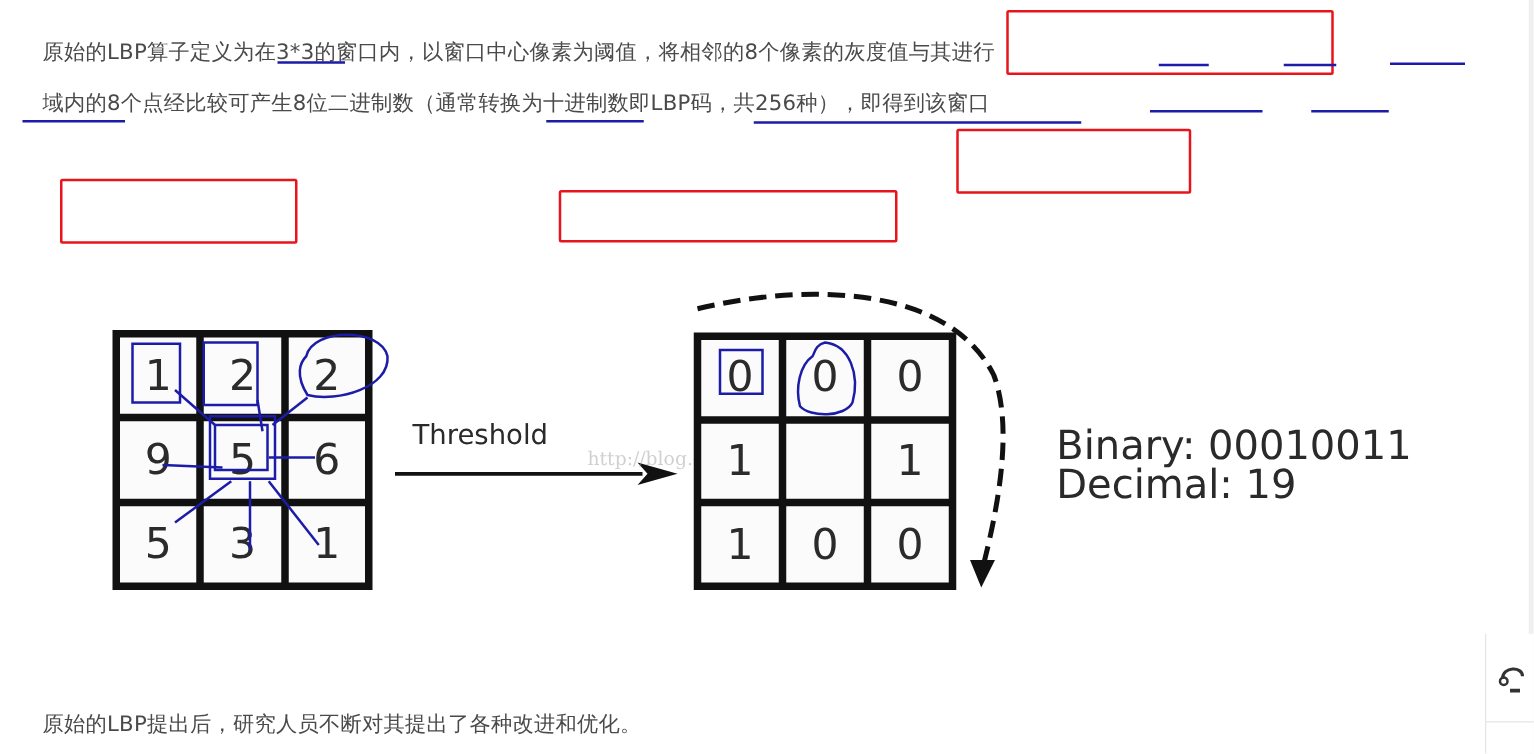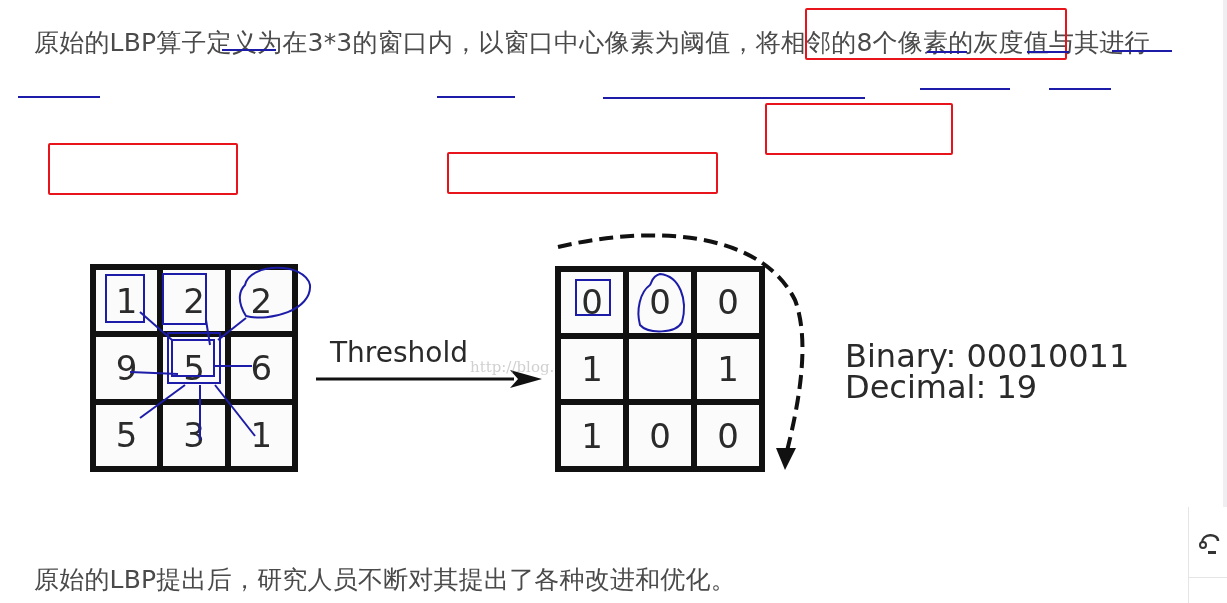--- a/index.html
+++ b/index.html
@@ -4,21 +4,21 @@
 <style>
   html, body { margin: 0; padding: 0; }
   body {
     width: 1227px; height: 603px; overflow: hidden; position: relative;
     background: #ffffff;
     font-family: "DejaVu Sans", "Liberation Sans", sans-serif;
     color: #4a4a4a;
   }
   .para {
     position: absolute; left: 34px;
-    font-size: 25px; line-height: 41px; letter-spacing: 0.2px;
+    font-size: 17px; line-height: 41px; letter-spacing: 0.2px;
     white-space: nowrap;
   }
   #p1 { top: 22px; }
   .line { display: block; height: 41px; }
   #p2 { top: 557px; }
   .annot-box {
     position: absolute; border: 2.5px solid #e8141c; border-radius: 2px;
     pointer-events: none;
   }
   .annot-line {
@@ -32,41 +32,42 @@
   .grid .cell {
     background: #fbfbfb; display: flex; align-items: center; justify-content: center;
     font-family: "DejaVu Sans", sans-serif; font-size: 34px; color: #2b2b2b;
   }
   #grid-left { left: 90px; top: 264px; width: 208px; height: 208px; }
   #grid-right { left: 555px; top: 266px; width: 210px; height: 206px; }
   .diagram-text {
     position: absolute; font-family: "DejaVu Sans", sans-serif; color: #2a2a2a;
     white-space: nowrap;
   }
-  #threshold-label { left: 330px; top: 336px; font-size: 28px; }
+  #threshold-label { left: 330px; top: 336px; font-size: 22px; }
   #binary-label { left: 845px; top: 337px; font-size: 32px; }
   #decimal-label { left: 845px; top: 368px; font-size: 32px; }
   #watermark {
     left: 470px; top: 358px; font-family: "DejaVu Serif", serif; font-size: 15px;
     color: rgba(150,150,150,0.45);
   }
   #side-widget {
     position: absolute; left: 1188px; top: 507px; width: 39px; height: 96px;
     border-left: 1px solid #e5e5e5; background: #fff;
   }
   #side-widget .seg { height: 70px; border-bottom: 1px solid #e5e5e5; display:flex; align-items:center; justify-content:center; }
   #scroll-strip { position: absolute; right: 0; top: 0; width: 4px; height: 603px; background: #f0eef0; }
 </style>
 </head>
 <body>
 
 <div id="scroll-strip"></div>
 
 <div class="para" id="p1">
   <span class="line">原始的LBP算子定义为在3*3的窗口内，以窗口中心像素为阈值，将相邻的8个像素的灰度值与其进行</span>
+  <span class="line">域内的8个点经比较可产生8位二进制数（通常转换为十进制数即LBP码，共256种），即得到该窗口</span>
 </div>
 
 <div class="annot-box" style="left:805px;top:8px;width:258px;height:48px;"></div>
 <div class="annot-box" style="left:765px;top:103px;width:184px;height:48px;"></div>
 <div class="annot-box" style="left:48px;top:143px;width:186px;height:48px;"></div>
 <div class="annot-box" style="left:447px;top:152px;width:267px;height:38px;"></div>
 
 <div class="annot-line" style="left:222px;top:49px;width:54px;"></div>
 <div class="annot-line" style="left:927px;top:51px;width:40px;"></div>
 <div class="annot-line" style="left:1027px;top:51px;width:42px;"></div>

